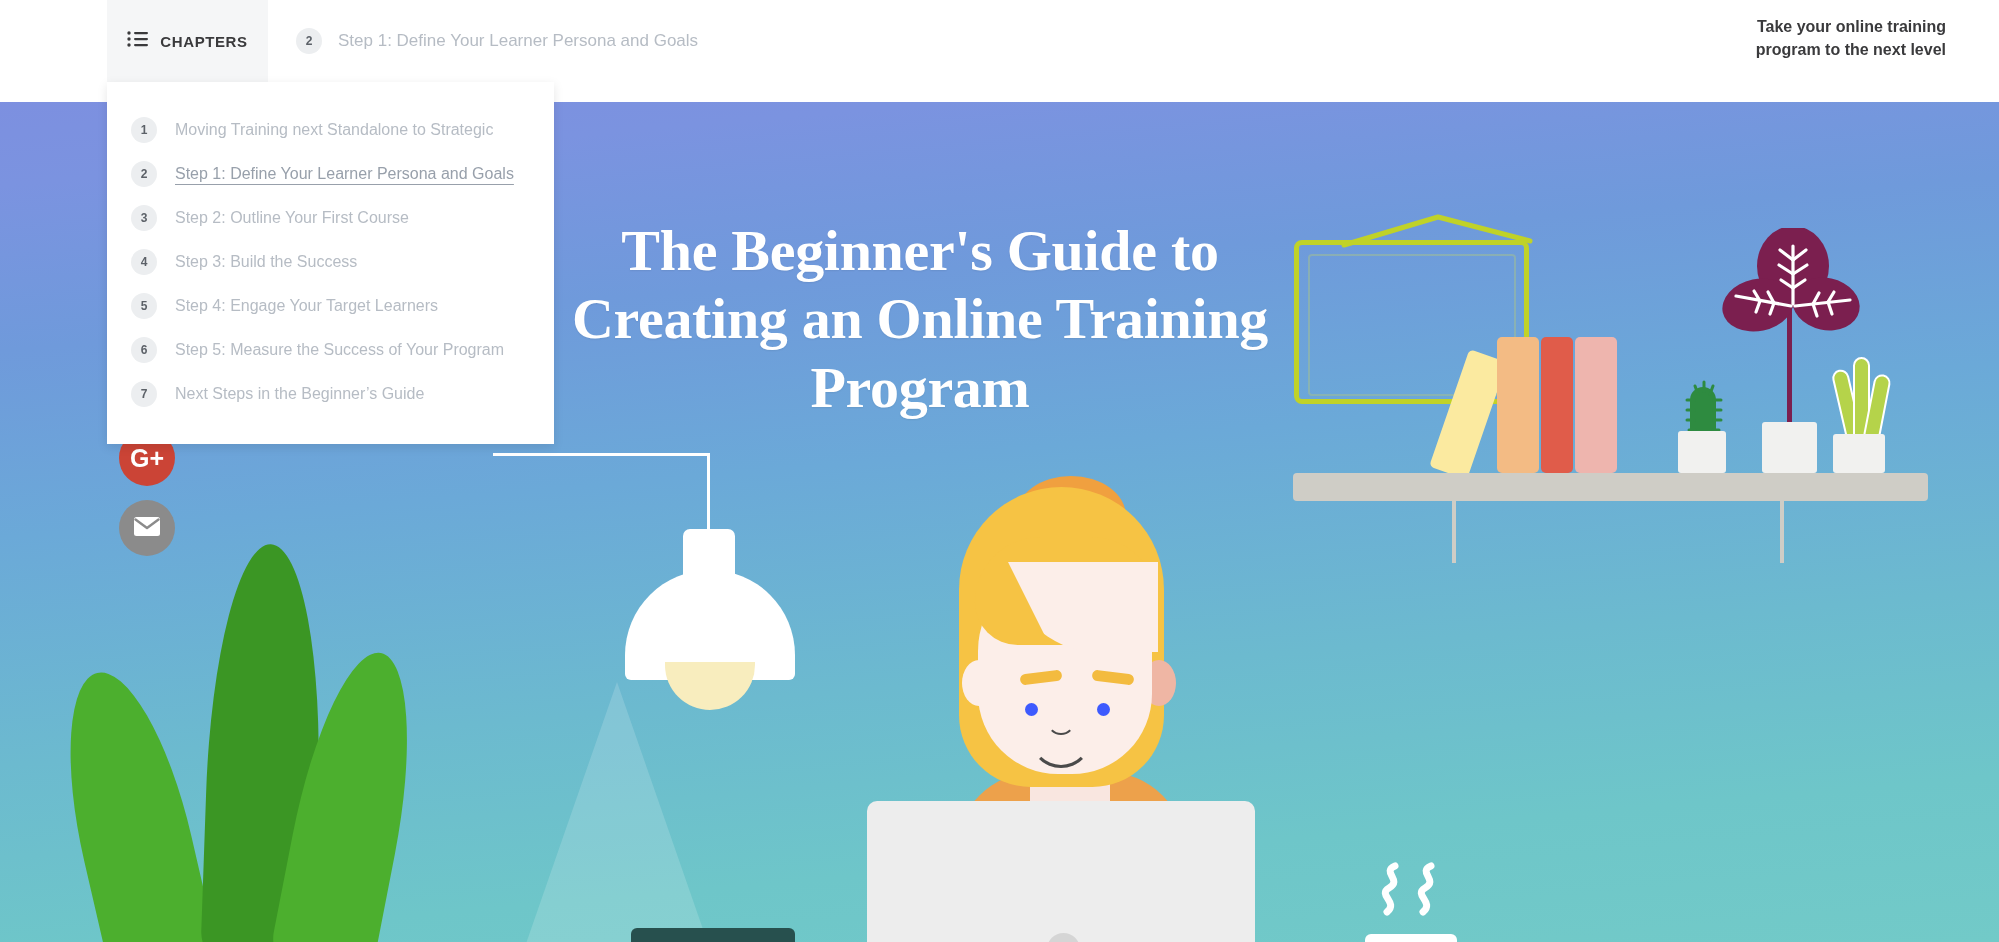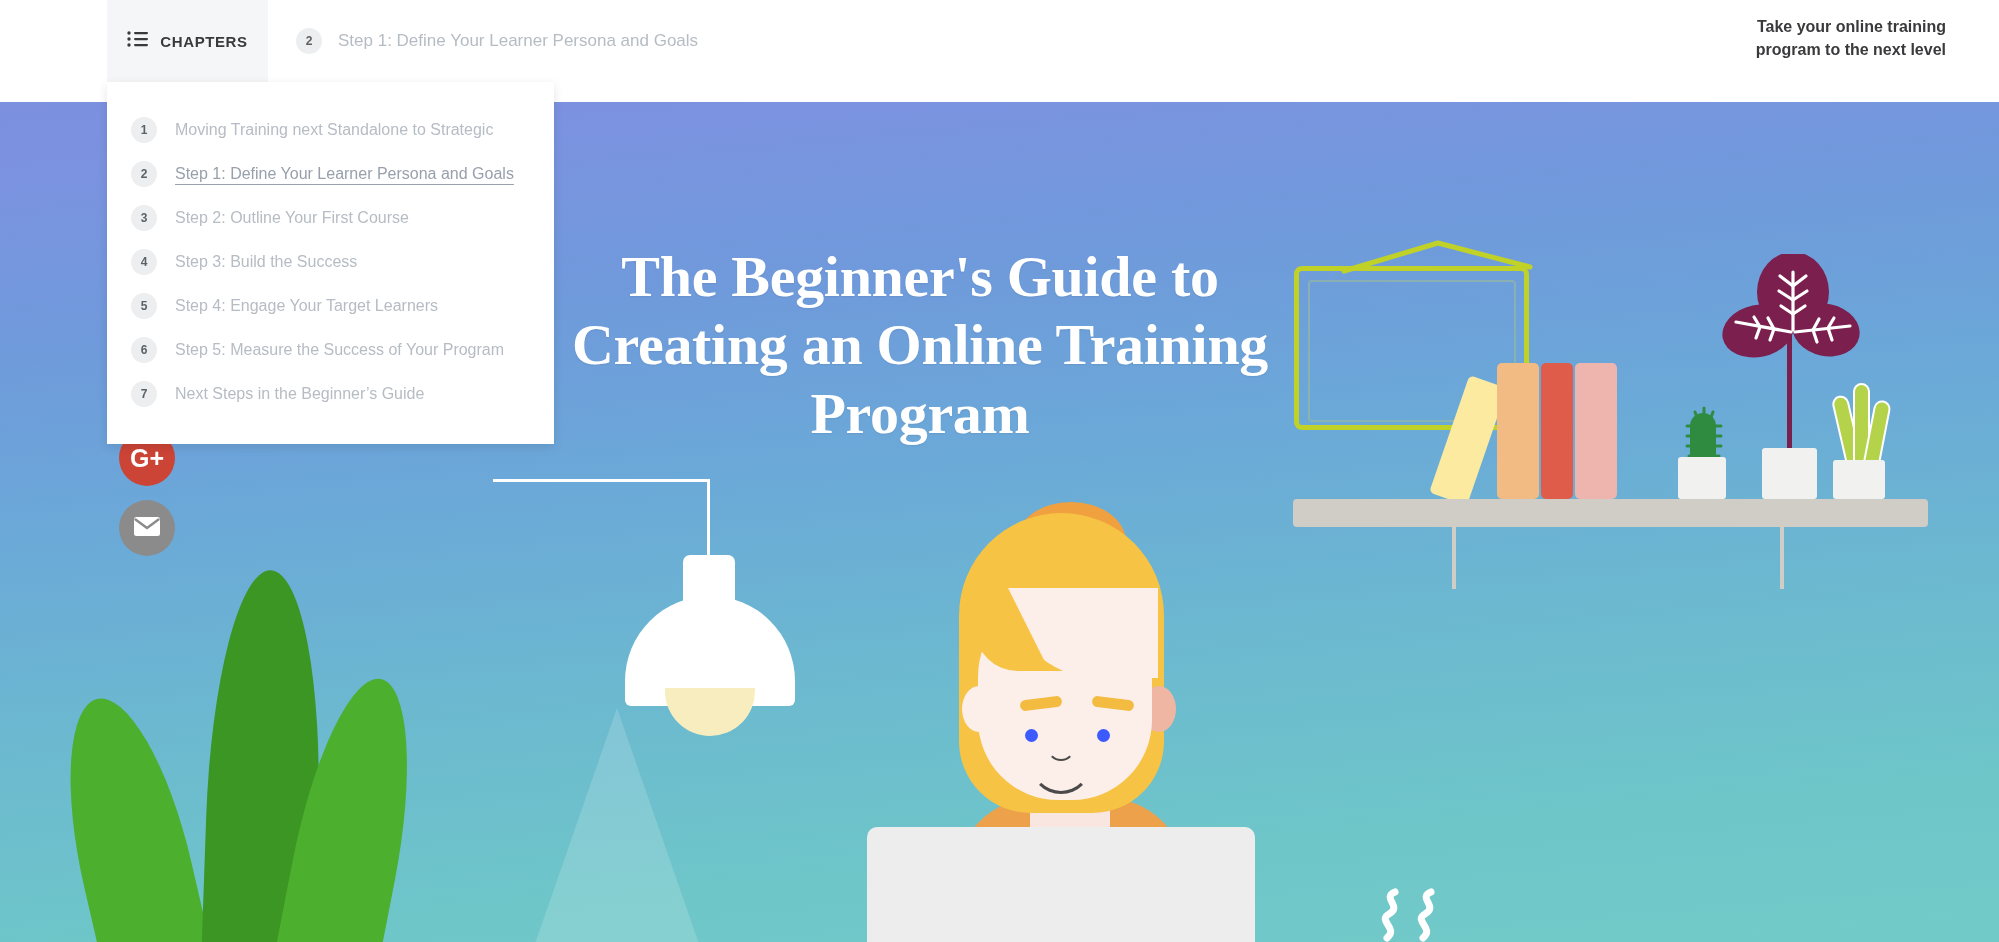--- a/index.html
+++ b/index.html
@@ -13,21 +13,21 @@
   #root { position: relative; width: 1999px; height: 942px; overflow: hidden; }
 
   
   .hero {
     position: absolute; left: 0; top: 82px;
     width: 1999px; height: 860px;
     background: linear-gradient(175deg, #7d8fe0 0%, #7b93e0 10%, #6f9adb 26%,
                                 #6ba9d8 44%, #6cbacf 66%, #6ec6c9 84%, #72cac8 100%);
     overflow: hidden;
   }
-  .hero-inner { position: absolute; inset: 0; margin-top: 26px; }
+  .hero-inner { position: absolute; inset: 0; }
 
   
   .light-cone {
     position: absolute; left: 497px; top: 600px;
     width: 0; height: 0;
     border-left: 120px solid transparent;
     border-right: 120px solid transparent;
     border-bottom: 345px solid rgba(255,255,255,0.16);
   }
 

